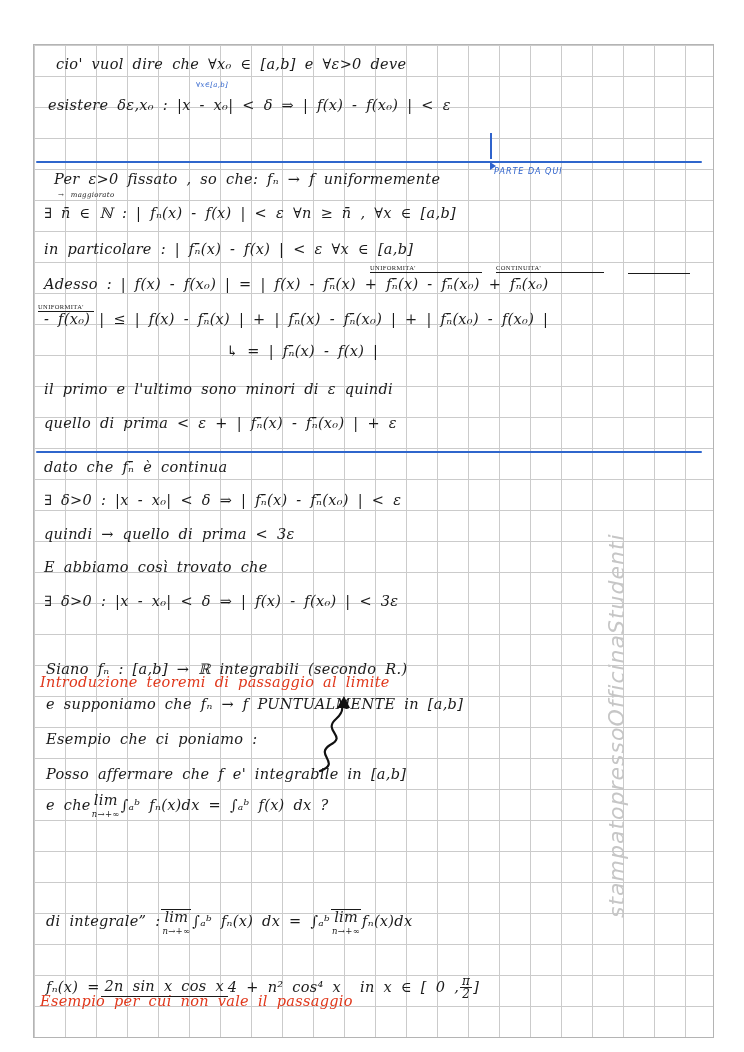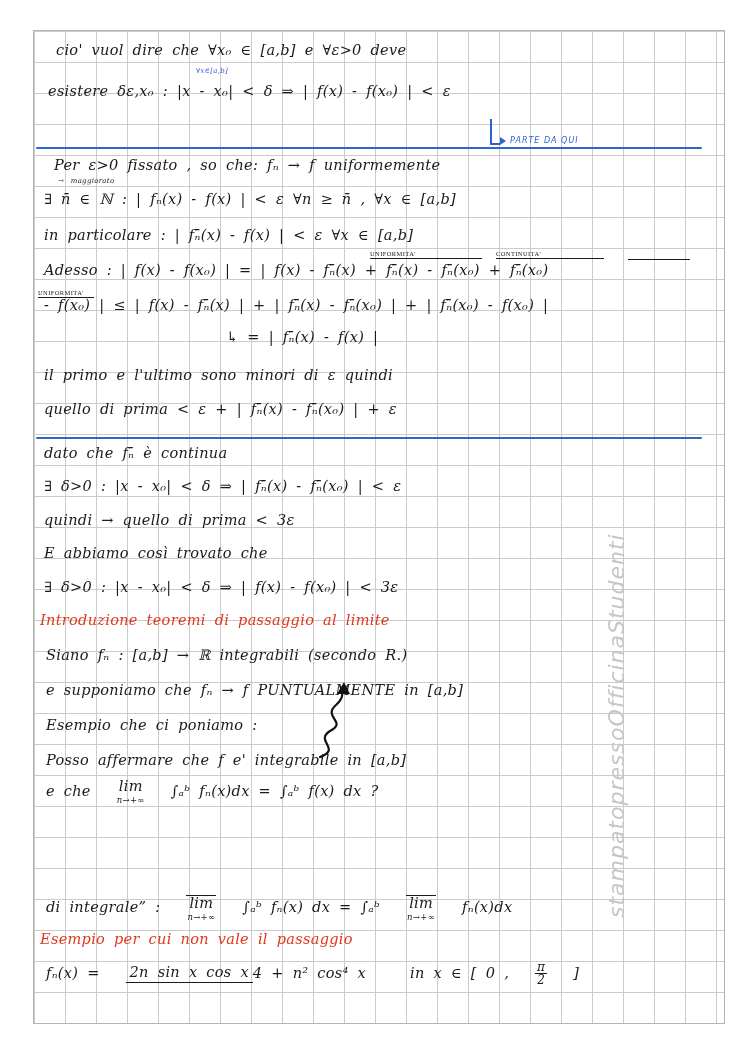--- a/index.html
+++ b/index.html
@@ -2,57 +2,56 @@
 <html><head>
 <meta charset="utf-8">
 <style>
   html,body{margin:0;padding:0;}
   body{
     width:744px;height:1052px;position:relative;background:#ffffff;
     font-family:"DejaVu Serif", serif;font-style:italic;
     overflow:hidden;
   }
   .paper{
-    position:absolute;left:33px;top:30px;width:679px;height:992px;
+    position:absolute;left:33px;top:44px;width:679px;height:992px;
     background-color:#ffffff;
     background-image:
       linear-gradient(to right,#cbcbcb 1px,transparent 1px),
       linear-gradient(to bottom,#cbcbcb 1px,transparent 1px);
     background-size:31px 31px;
     border:1px solid #b4b4b4;
-    padding-left:11px;
   }
   .l{
     position:absolute;white-space:nowrap;
     font-size:14.5px;color:#1a1a1a;
     letter-spacing:0.3px;word-spacing:4px;line-height:1.1;
   }
-  .red{color:#e0381c;}
+  .red{color:#e0381c;margin-top:48px;}
   .blueink{color:#2f63cc;}
   .tinynote{font-size:7px;letter-spacing:0.3px;}
   .capslabel{
     font-family:Liberation Serif, serif;font-style:normal;
     font-size:6.5px;letter-spacing:0.4px;color:#1a1a1a;
     border-bottom:1.2px solid #1a1a1a;padding-bottom:1px;text-align:left;
   }
   .overline-only{position:absolute;border-top:1.3px solid #1a1a1a;height:0;}
   .rule{position:absolute;height:2px;background:#2f66cc;border-radius:1px;}
-  .flag{position:absolute;display:flex;align-items:flex-end;}
+  .flag{position:absolute;display:flex;align-items:flex-start;flex-direction:column;}
   .flag .stem{width:2px;height:26px;background:#2f63cc;display:inline-block;}
   .flag .arm{width:8px;height:2px;background:#2f63cc;display:inline-block;margin-top:2px;}
   .flag .tri{
     width:0;height:0;border-left:6px solid #2f63cc;
     border-top:4px solid transparent;border-bottom:4px solid transparent;
     display:inline-block;margin-top:-1px;
   }
   .flag .flabel{
     font-family:"DejaVu Sans",sans-serif;font-style:italic;
     font-size:8px;letter-spacing:1px;color:#2f63cc;margin:-3px 0 0 4px;
   }
-  .mathrow{display:inline-flex;align-items:center;gap:26px;}
+  .mathrow{display:inline-flex;align-items:center;gap:1px;}
   .lim{display:inline-flex;flex-direction:column;align-items:center;line-height:1;vertical-align:middle;}
   .lim .limtop{font-size:14.5px;}
   .lim .limsub{font-size:8.5px;margin-top:2px;}
   .ovl{border-top:1.4px solid #1a1a1a;padding:0 3px;}
   .frac{display:inline-flex;flex-direction:row;align-items:center;line-height:1.2;vertical-align:middle;}
   .frac .num{border-bottom:1.5px solid #1a1a1a;padding:0 4px 1px 4px;}
   .frac .den{padding-top:1px;}
   .minifrac{display:inline-flex;flex-direction:column;align-items:center;line-height:1;vertical-align:middle;font-size:12px;}
   .minifrac .num{border-bottom:1.2px solid #1a1a1a;padding:0 2px;}
   .watermark{

